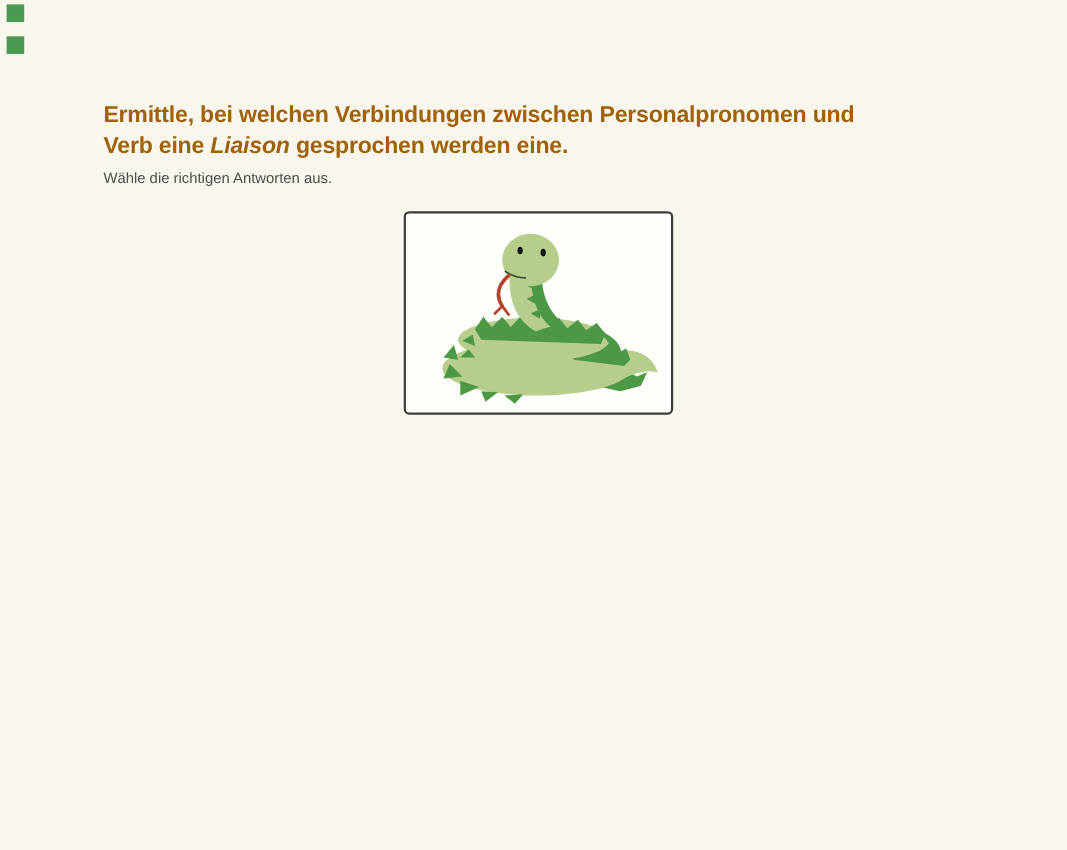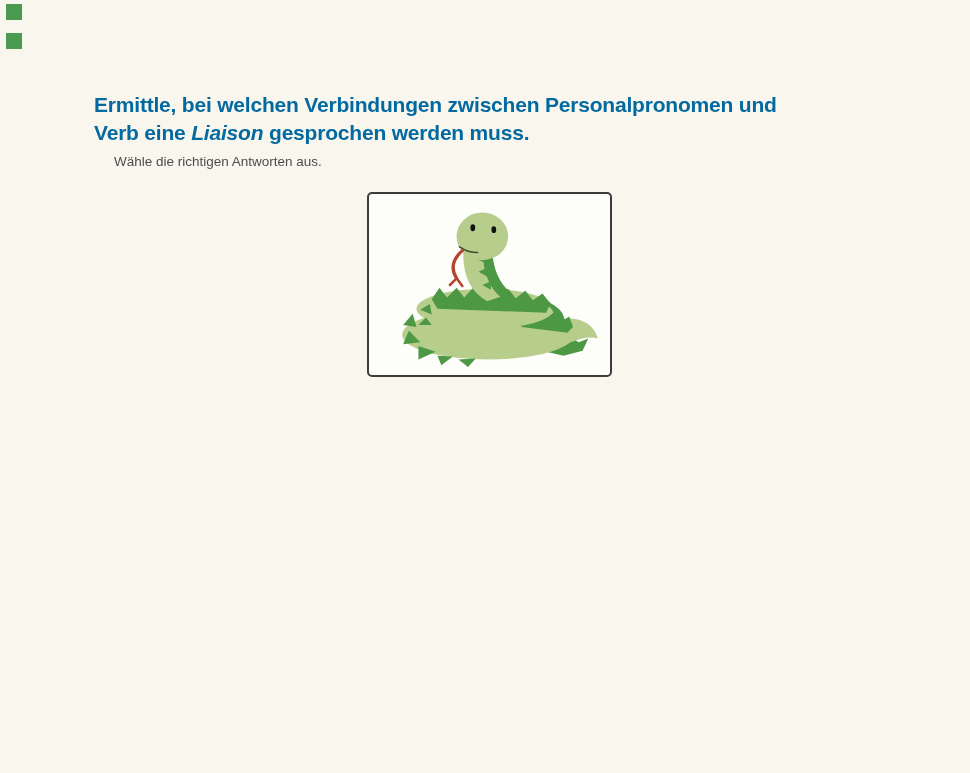--- a/index.html
+++ b/index.html
@@ -7,48 +7,48 @@
     width:970px;height:773px;position:relative;overflow:hidden;
     background:#f9f6ee;
     font-family:"Liberation Sans", sans-serif;
   }
   .corner-sq{position:absolute;width:16px;height:16px;background:#4a9a52;}
   #corner-sq-1{left:6px;top:4px;}
   #corner-sq-2{left:6px;top:33px;}
 
   .title{
     position:absolute;left:94px;top:91px;width:800px;
-    font-size:21px;line-height:28px;font-weight:700;color:#0369a1;
+    font-size:21px;line-height:28px;font-weight:700;color:#a16207;
     letter-spacing:-0.2px;
   }
   .title em{}
   .instruction{
     position:absolute;left:94px;top:154px;
-    font-size:13.5px;color:#4d4d4d;margin-left:20px;
+    font-size:13.5px;color:#4d4d4d;
   }
 
   .image-panel{
     position:absolute;left:367px;top:192px;width:245px;height:185px;
     background:#fdfdf9;border:2px solid #3c3c3c;border-radius:5px;
     box-sizing:border-box;display:flex;align-items:center;justify-content:center;
   }
 
   .opt-row{position:absolute;}
   
   .r1{top:411px;} .r2{top:484px;} .r3{top:556px;} .r4{top:629px;} .r5{top:702px;}
 </style>
 </head>
 <body>
 
 <div class="corner-sq" id="corner-sq-1"></div>
 <div class="corner-sq" id="corner-sq-2"></div>
 
 <div class="title">
   <div>Ermittle, bei welchen Verbindungen zwischen Personalpronomen und</div>
-  <div><span>Verb eine</span> <em>Liaison</em> <span>gesprochen werden muss.</span></div>
+  <div><span>Verb eine</span> <em>Liaison</em> <span>gesprochen werden eine.</span></div>
 </div>
 
 <div class="instruction">Wähle die richtigen Antworten aus.</div>
 
 <div class="image-panel">
   <svg width="222" height="168" viewBox="0 0 230 176">
 
     <path d="M 170,146 L 180,140 L 188,147 L 198,142 L 208,148 L 218,144 L 212,157 L 192,162 L 174,158 Z" fill="#4d9845"></path>
 
     <path d="M 178,128 C 204,116 224,128 228,144 C 212,140 196,150 178,158 Z" fill="#b7cd8c"></path>

